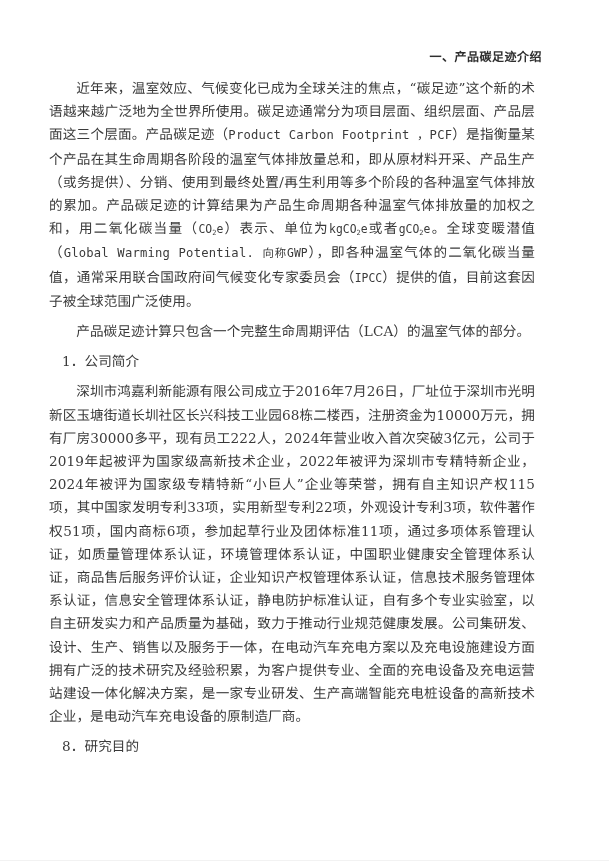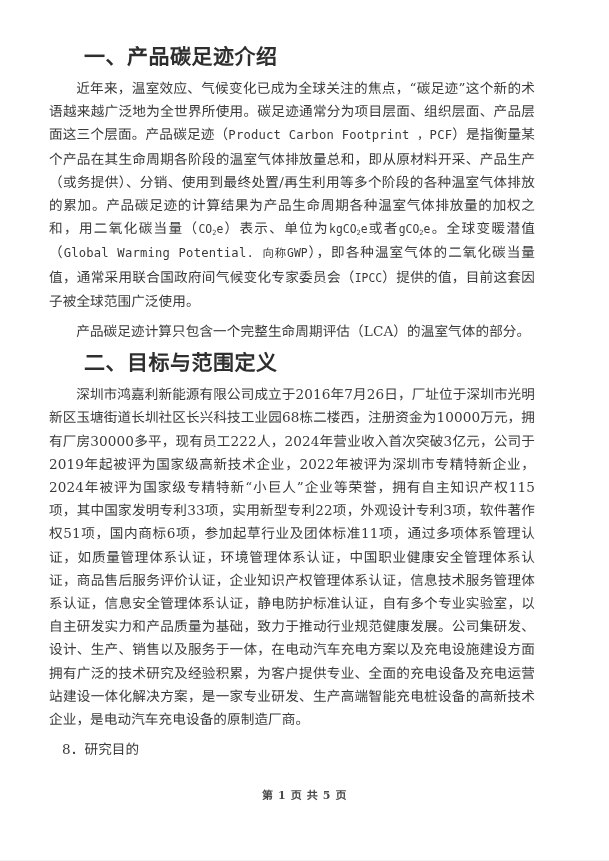--- a/index.html
+++ b/index.html
@@ -22,26 +22,27 @@
   }
   .content {
     position: absolute;
     left: 42px;
     top: 44px;
     width: 500px;
   }
   h2.section-heading {
     font-family: "DejaVu Serif", "Liberation Serif", serif;
     font-weight: bold;
-    font-size: 21px;
+    font-size: 12px;
     color: #2e2e2e;
     margin: 0 0 4px 0;
     padding: 0 0 0 42px;
     letter-spacing: 0.5px;
     line-height: 26px;
+    text-align: right;
   }
   h2.section-heading.second {
     margin-top: 6px;
     margin-bottom: 3px;
   }
   p.body-par {
     font-family: "DejaVu Serif", "Liberation Serif", serif;
     font-size: 13.6px;
     line-height: 23.2px;
     color: #3a3a3a;
@@ -95,26 +96,23 @@
 <div class="page">
 
   <div class="content">
 
     <h2 class="section-heading">一、产品碳足迹介绍</h2>
 
     <p class="body-par">近年来，温室效应、气候变化已成为全球关注的焦点，“碳足迹”这个新的术语越来越广泛地为全世界所使用。碳足迹通常分为项目层面、组织层面、产品层面这三个层面。产品碳足迹（<span class="latin">Product Carbon Footprint ，PCF</span>）是指衡量某个产品在其生命周期各阶段的温室气体排放量总和，即从原材料开采、产品生产（或务提供）、分销、使用到最终处置/再生利用等多个阶段的各种温室气体排放的累加。产品碳足迹的计算结果为产品生命周期各种温室气体排放量的加权之和，用二氧化碳当量（<span class="latin-tight">CO<sub>2</sub>e</span>）表示、单位为<span class="latin-tight">kgCO<sub>2</sub>e</span>或者<span class="latin-tight">gCO<sub>2</sub>e</span>。全球变暖潜值（<span class="latin">Global Warming Potential. </span><span class="latin-tight">向称GWP</span>），即各种温室气体的二氧化碳当量值，通常采用联合国政府间气候变化专家委员会（<span class="latin-tight">IPCC</span>）提供的值，目前这套因子被全球范围广泛使用。</p>
 
     <p class="body-par">产品碳足迹计算只包含一个完整生命周期评估（LCA）的温室气体的部分。</p>
 
-    <h2 class="section-heading second">二、目标与范围定义</h2>
 
+    <p class="list-item">1．公司简介</p>
 
     <p class="body-par">深圳市鸿嘉利新能源有限公司成立于2016年7月26日，厂址位于深圳市光明新区玉塘街道长圳社区长兴科技工业园68栋二楼西，注册资金为10000万元，拥有厂房30000多平，现有员工222人，2024年营业收入首次突破3亿元，公司于2019年起被评为国家级高新技术企业，2022年被评为深圳市专精特新企业，2024年被评为国家级专精特新“小巨人”企业等荣誉，拥有自主知识产权115项，其中国家发明专利33项，实用新型专利22项，外观设计专利3项，软件著作权51项，国内商标6项，参加起草行业及团体标准11项，通过多项体系管理认证，如质量管理体系认证，环境管理体系认证，中国职业健康安全管理体系认证，商品售后服务评价认证，企业知识产权管理体系认证，信息技术服务管理体系认证，信息安全管理体系认证，静电防护标准认证，自有多个专业实验室，以自主研发实力和产品质量为基础，致力于推动行业规范健康发展。公司集研发、设计、生产、销售以及服务于一体，在电动汽车充电方案以及充电设施建设方面拥有广泛的技术研究及经验积累，为客户提供专业、全面的充电设备及充电运营站建设一体化解决方案，是一家专业研发、生产高端智能充电桩设备的高新技术企业，是电动汽车充电设备的原制造厂商。</p>
 
     <p class="list-item">8．研究目的</p>
 
   </div>
 
-  <div class="footer">
-    <span>第 1 页 共 5 页</span>
-  </div>
 
 </div>
 
 </body></html>

